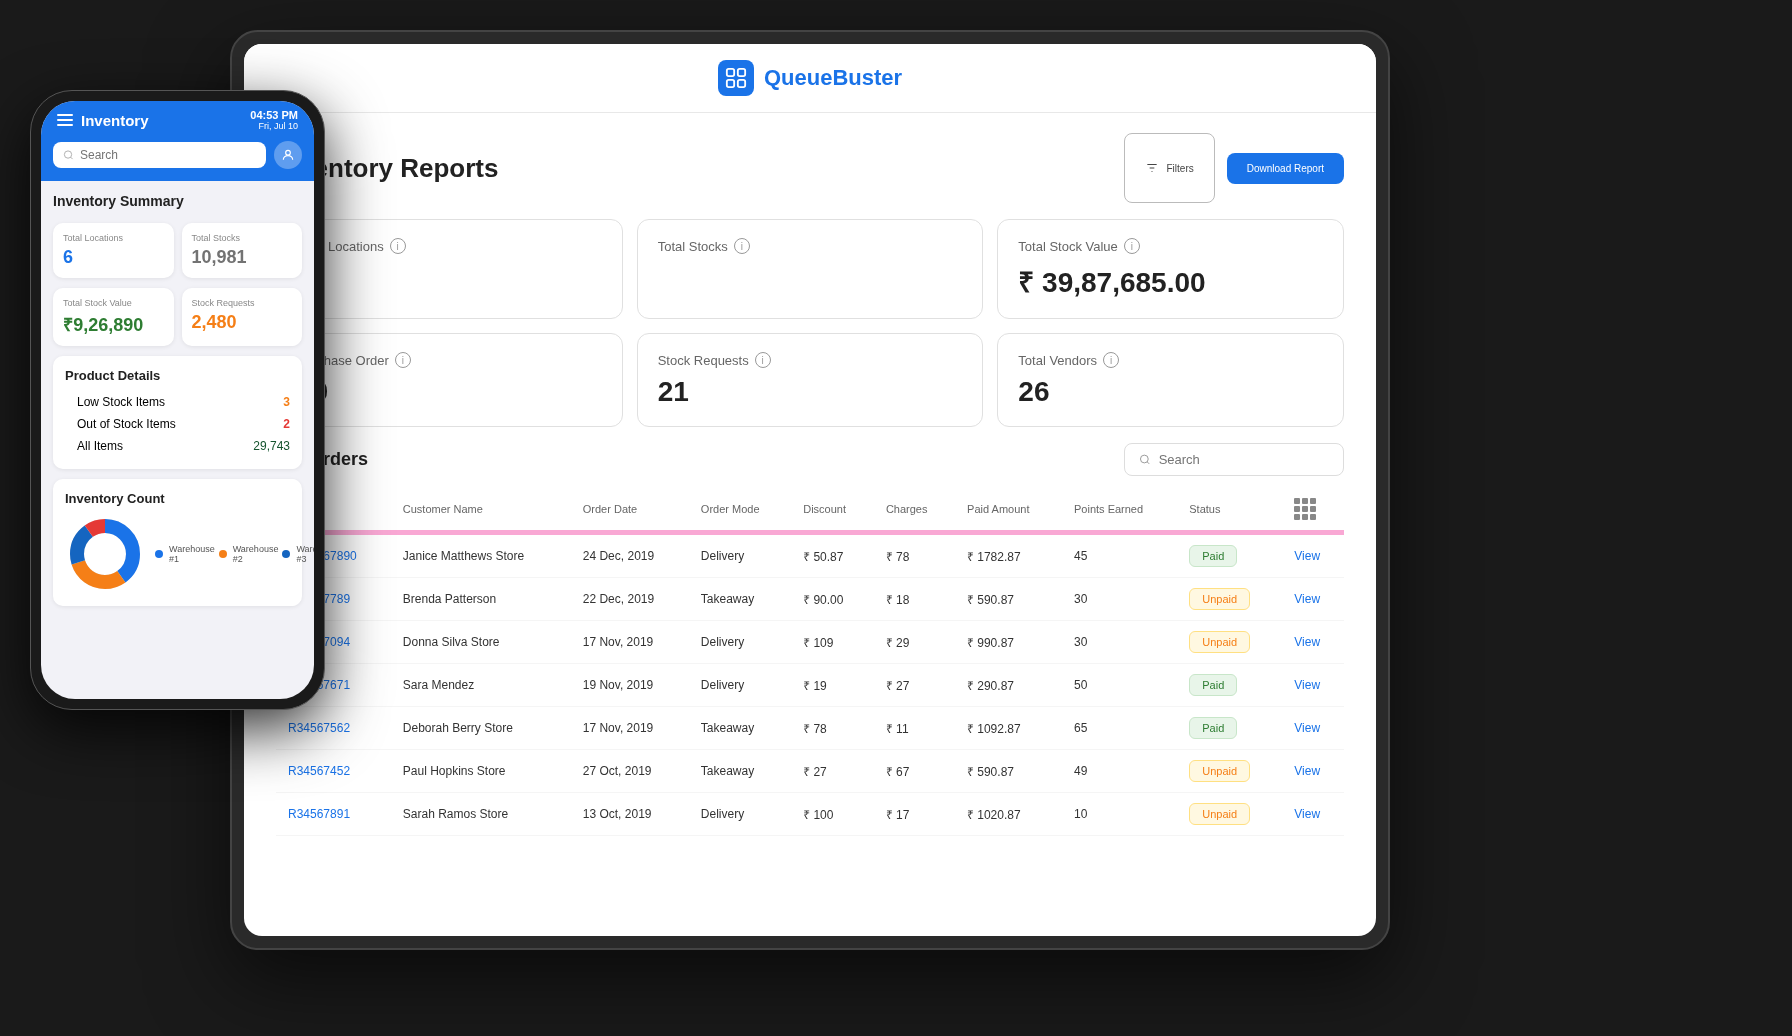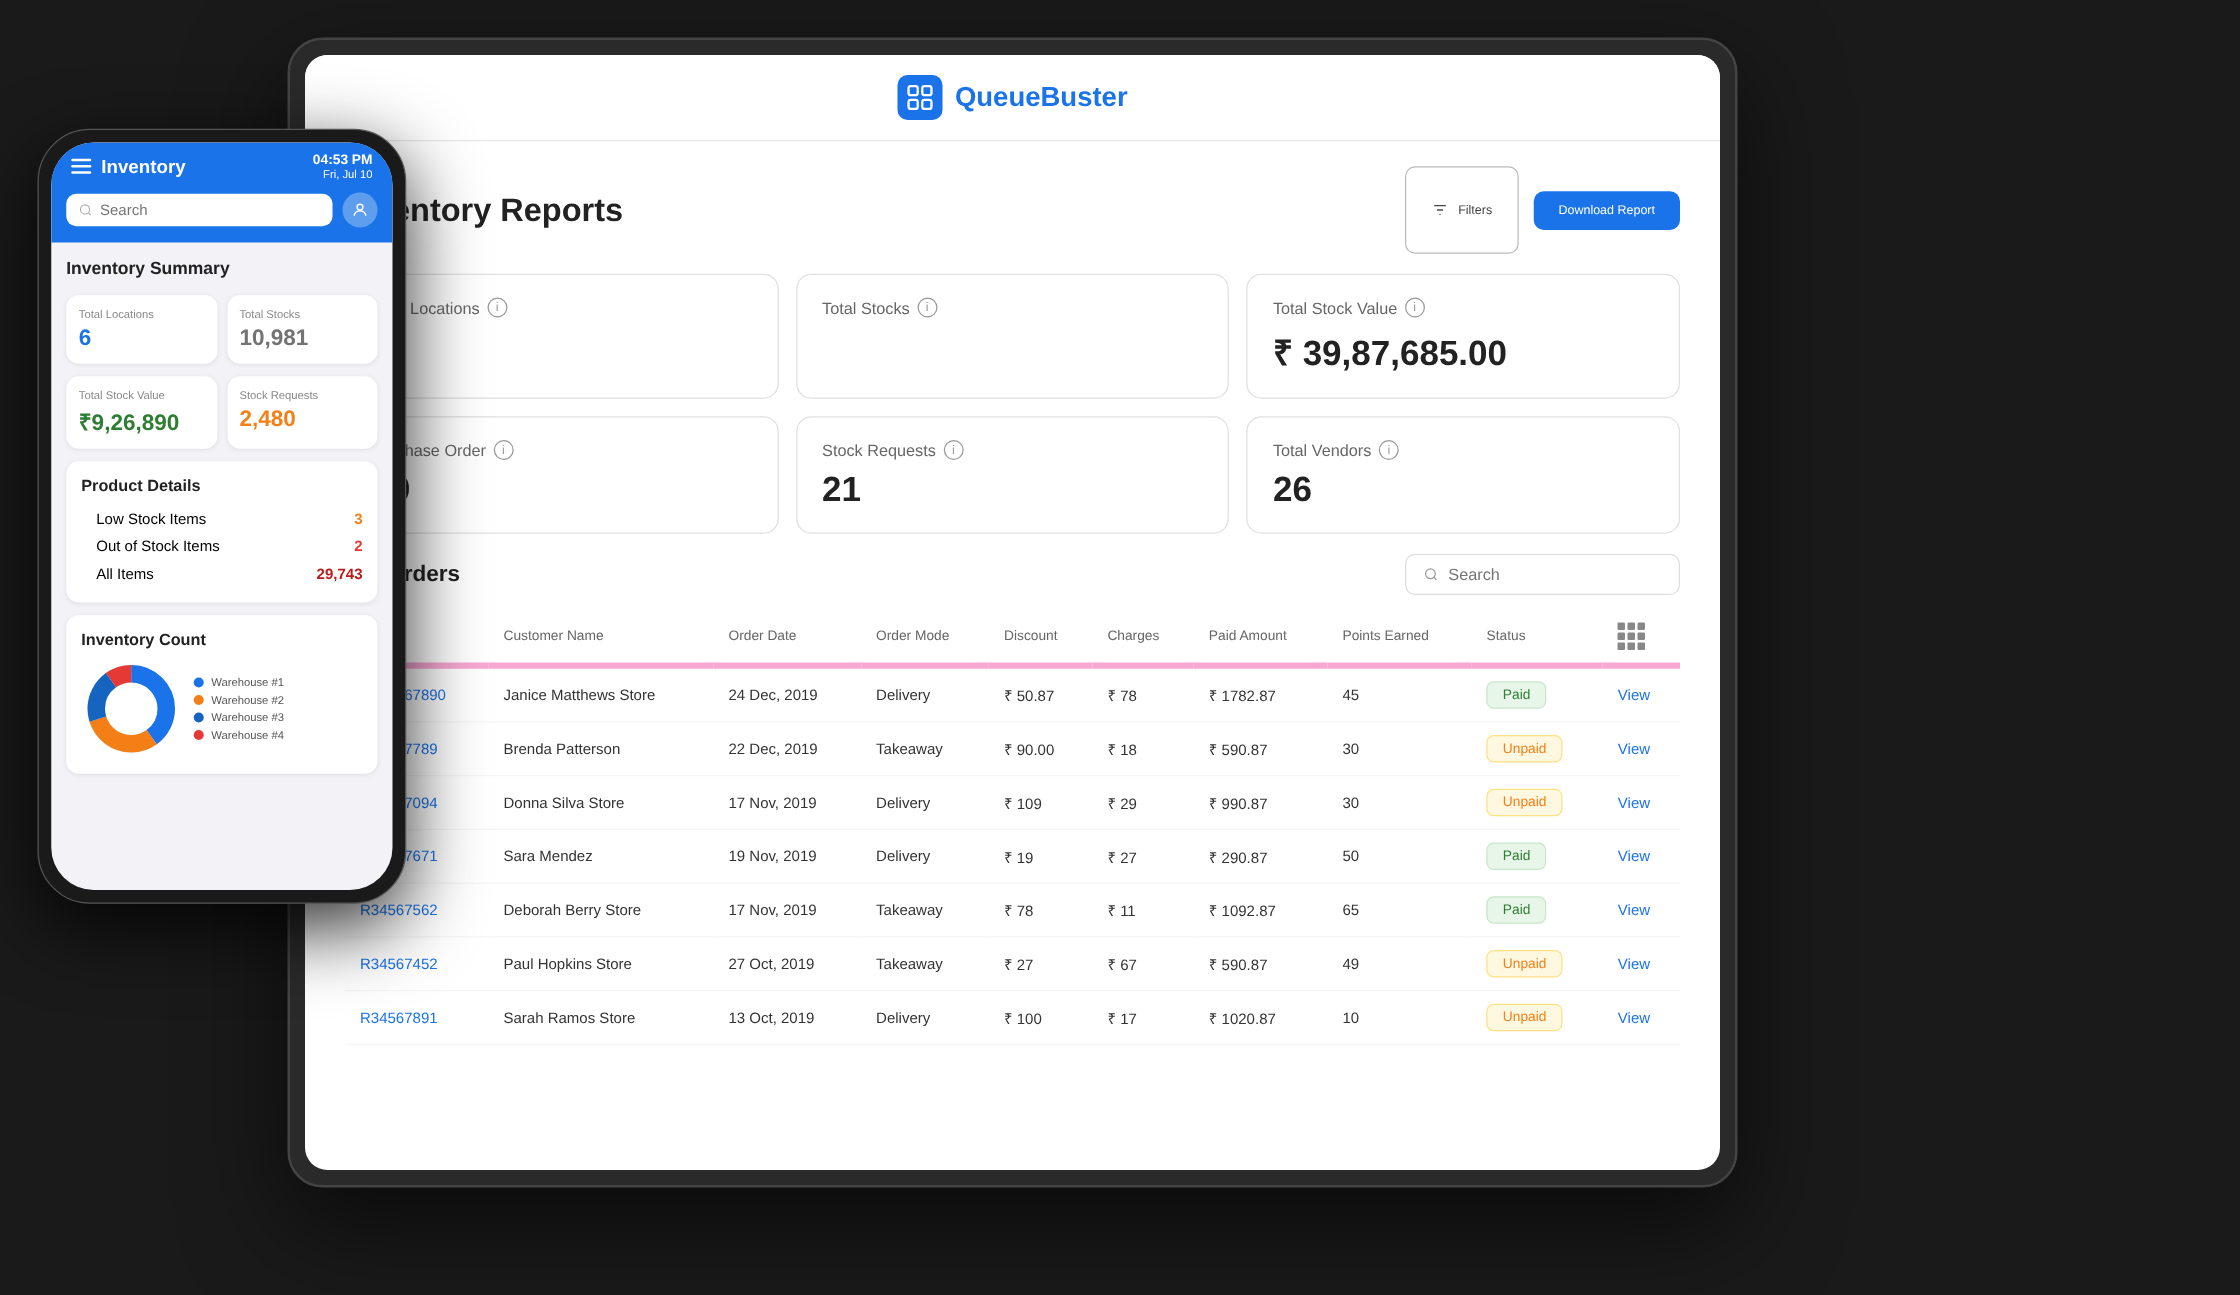--- a/index.html
+++ b/index.html
@@ -299,21 +299,21 @@
       height: 6px;
       background: #888;
       border-radius: 1px;
       display: block;
     }
 
     
     .phone {
       position: absolute;
       left: 30px;
-      top: 103px;
+      top: 90px;
       width: 295px;
       height: 620px;
       background: #1a1a1a;
       border-radius: 42px;
       padding: 10px;
       box-shadow: 0 20px 60px rgba(0,0,0,0.8);
       border: 1.5px solid #555;
       z-index: 10;
     }
 
@@ -479,21 +479,21 @@
       display: flex;
       justify-content: space-between;
       align-items: center;
       padding: 4px 0;
       font-size: 12px;
     }
 
     .phone-product-row .label { color: #000000; margin-left: 12px; }
     .phone-product-row .count-orange { color: #f57f17; font-weight: 600; }
     .phone-product-row .count-red { color: #e53935; font-weight: 600; }
-    .phone-product-row .count-black { color: #b91c1c; font-weight: 700; margin-left: 16px; }
+    .phone-product-row .count-black { color: #14532d; font-weight: 400; margin-left: 16px; }
 
     .phone-inventory-section {
       background: #fff;
       border-radius: 10px;
       padding: 12px;
       box-shadow: 0 1px 4px rgba(0,0,0,0.08);
     }
 
     .phone-inventory-title {
       font-size: 13px;
@@ -510,21 +510,20 @@
 
     
     .donut-chart {
       width: 80px;
       height: 80px;
       flex-shrink: 0;
     }
 
     .legend-items {
       display: flex;
-      flex-direction: column;
       gap: 4px;
     }
 
     .legend-item {
       display: flex;
       align-items: center;
       gap: 6px;
       font-size: 9px;
       color: #555;
     }

